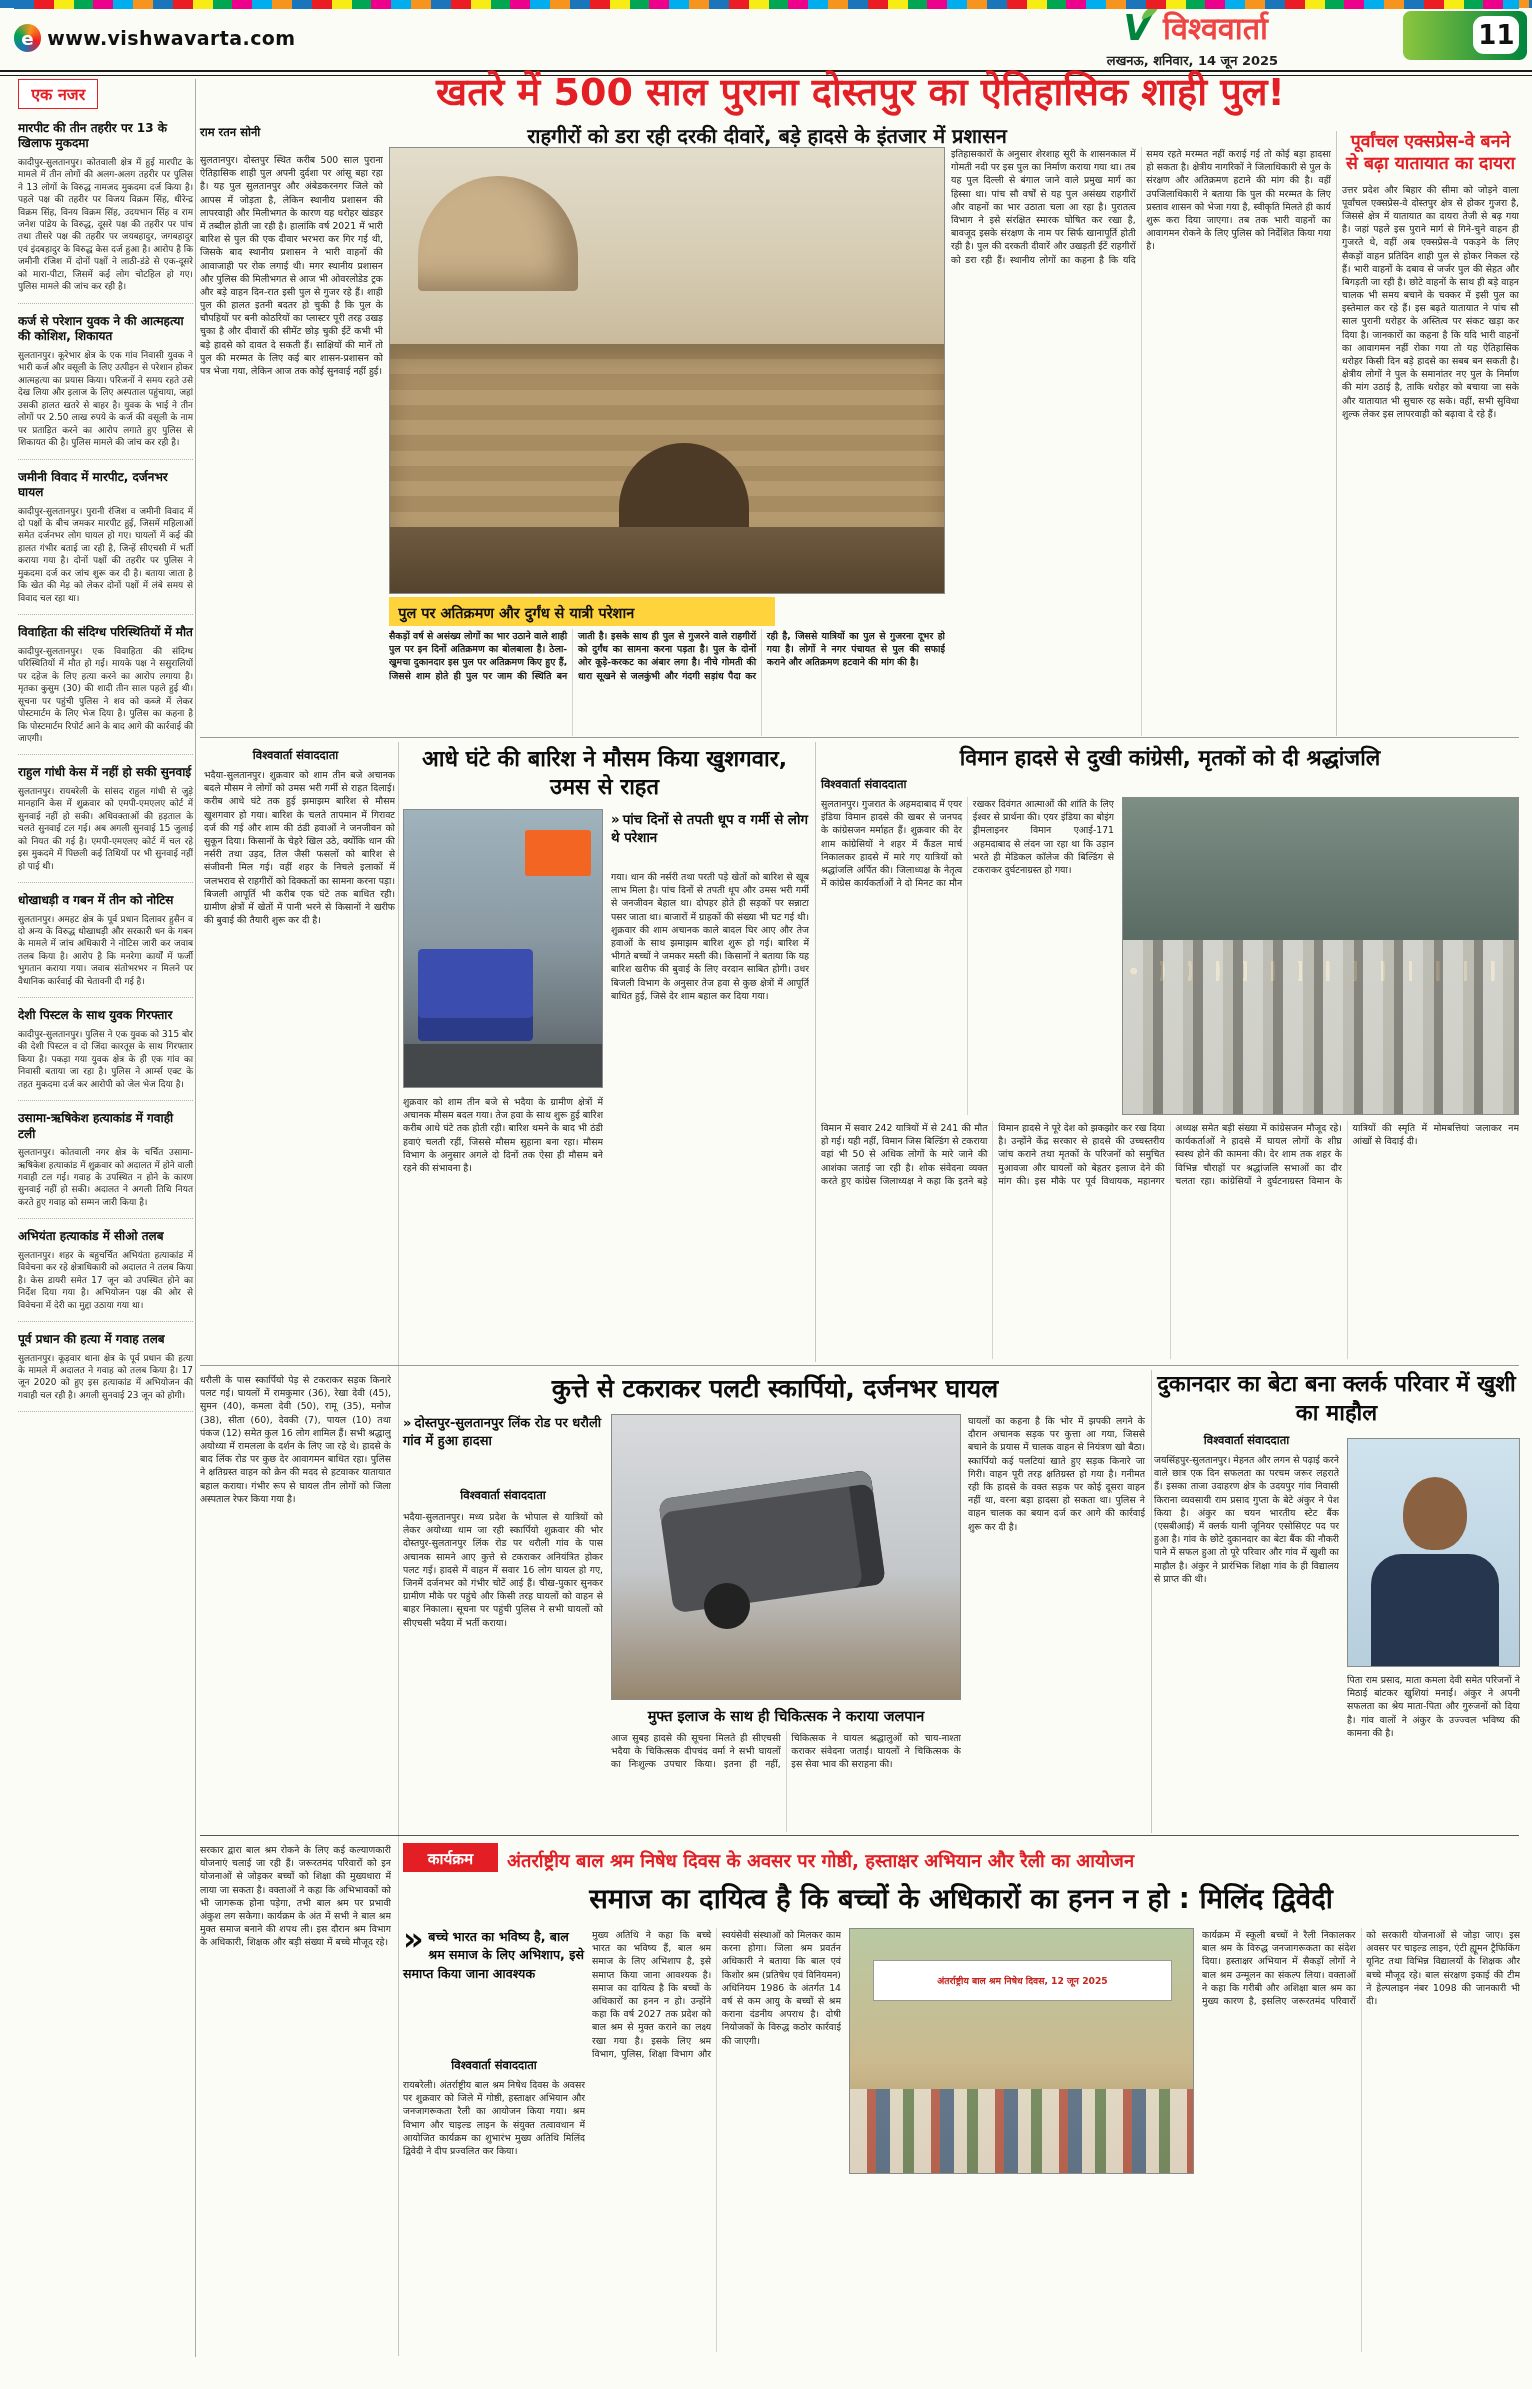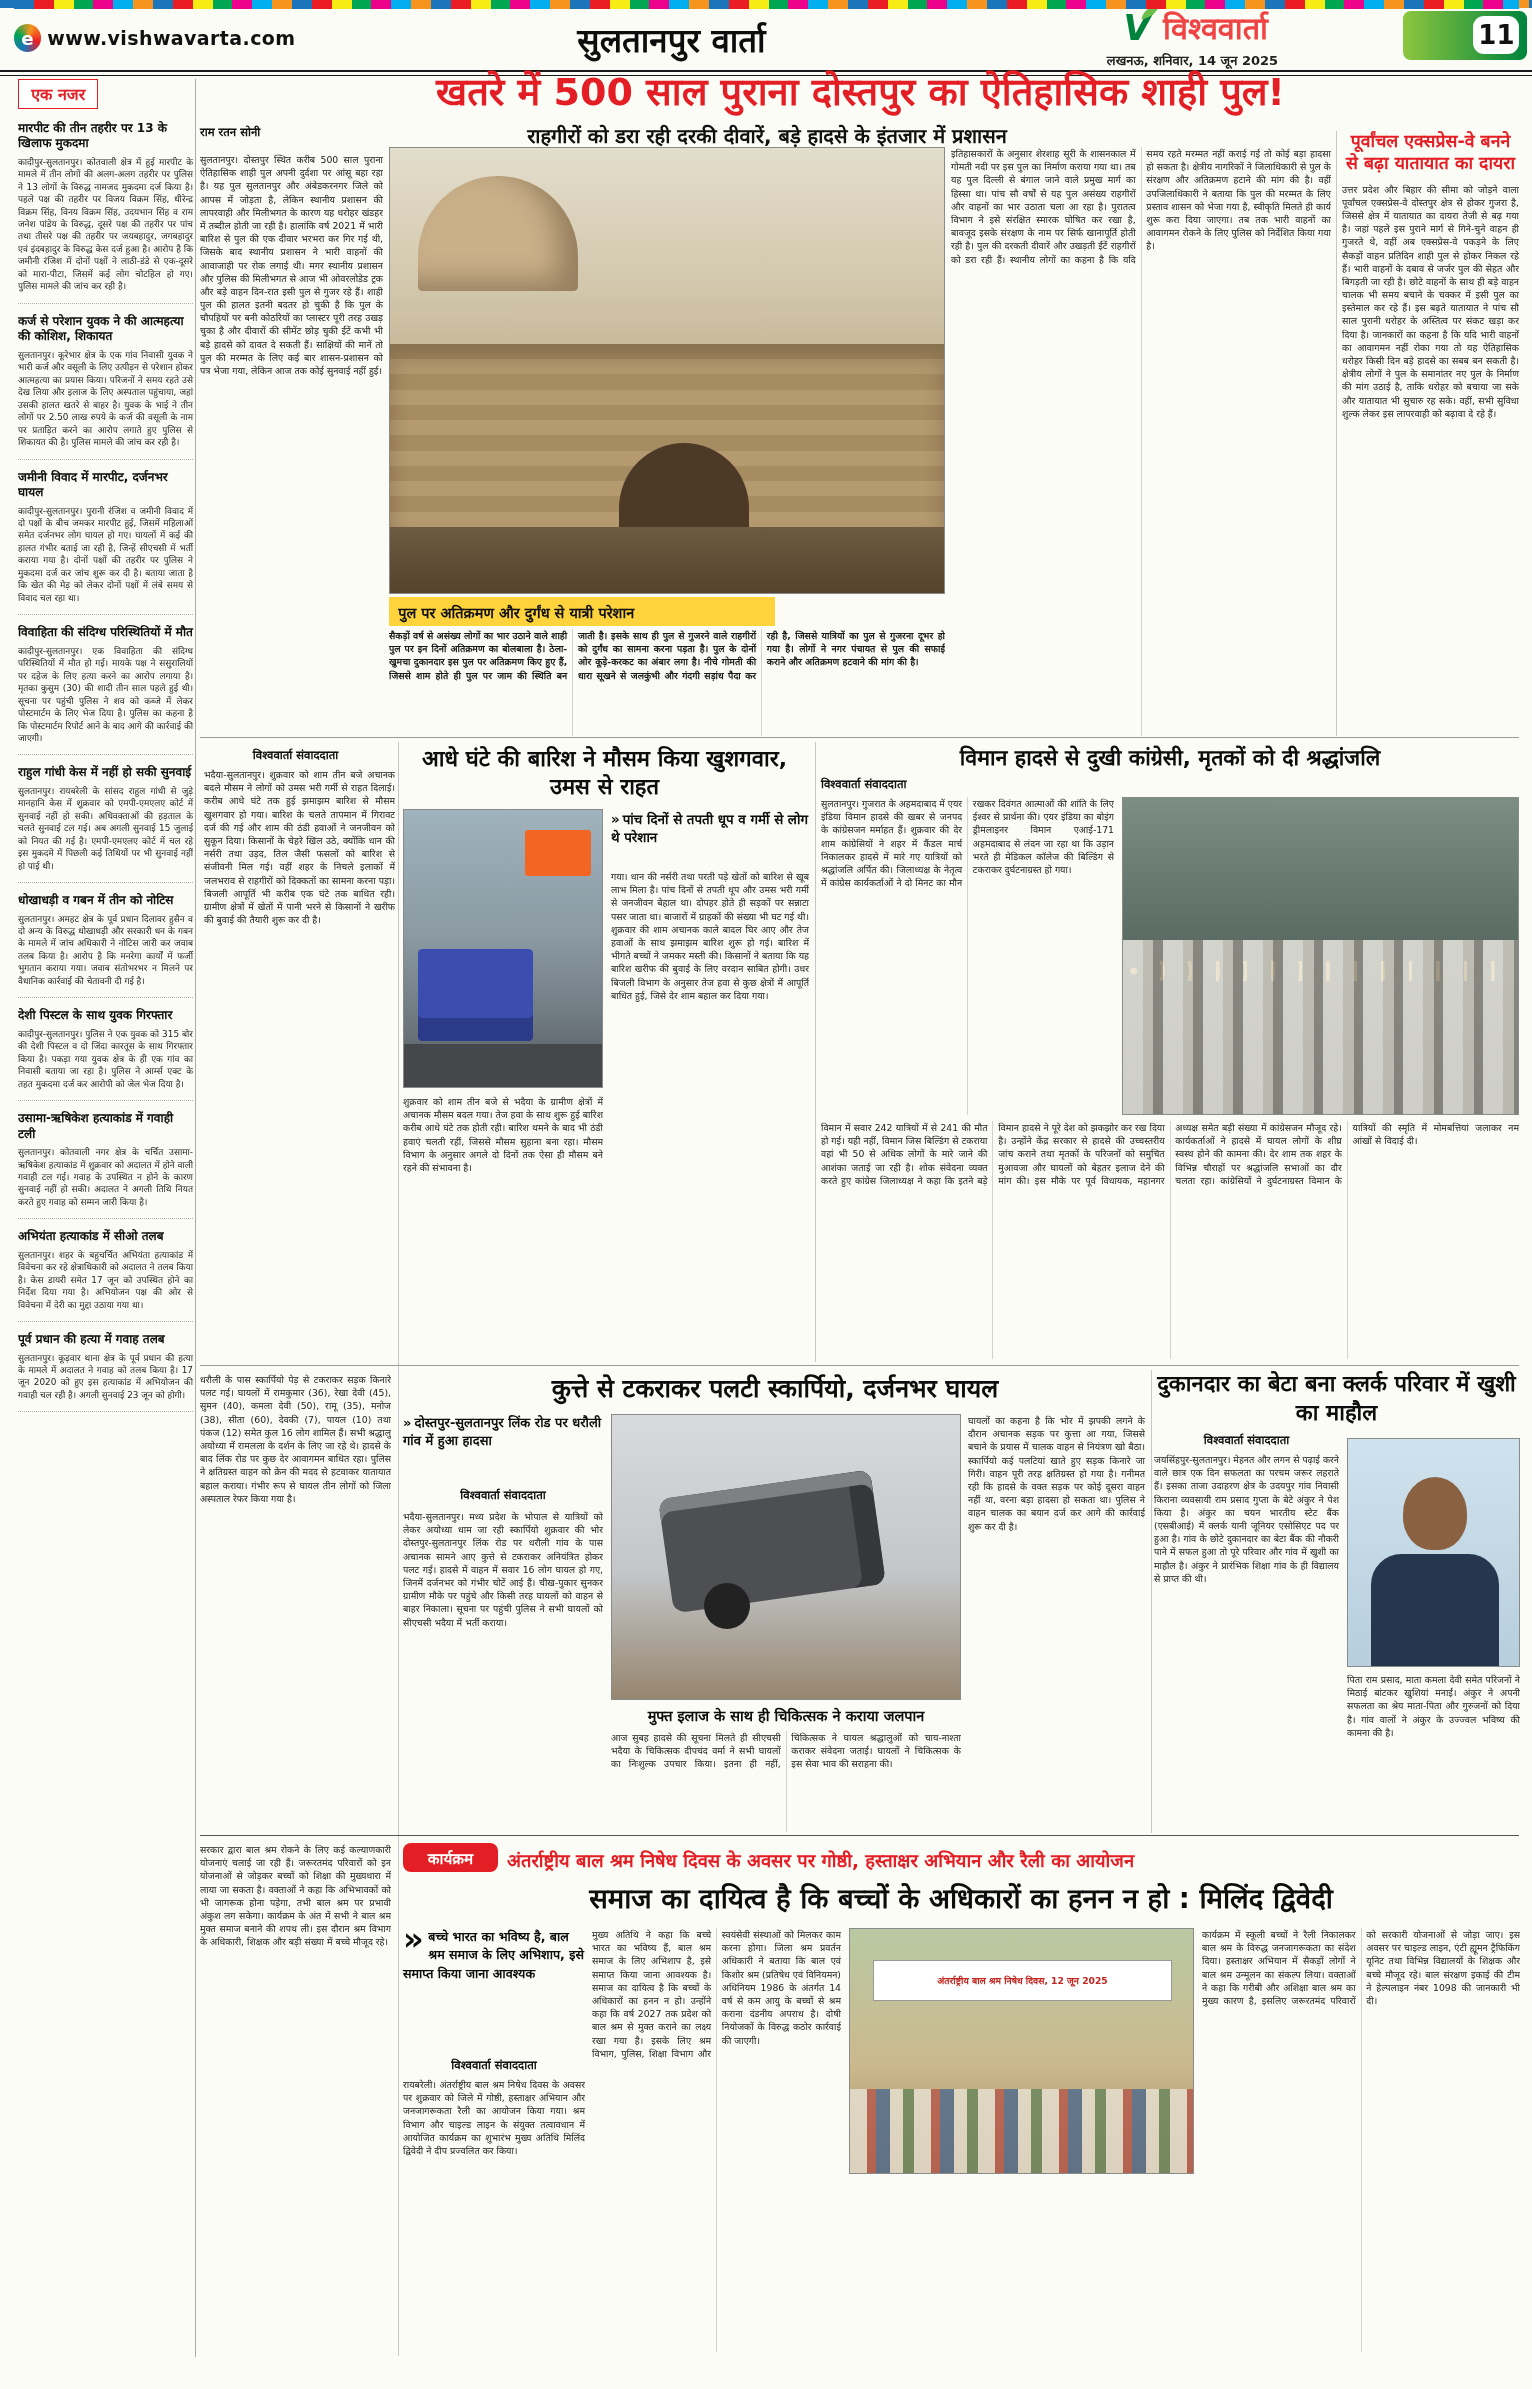--- a/index.html
+++ b/index.html
@@ -130,21 +130,21 @@
   .clerk-headline { position:absolute; left:1154px; top:1370px; width:365px; font-size:22px; line-height:1.3; font-weight:800; text-align:center; color:#0d0d0d; }
   .clerk-byline { position:absolute; left:1154px; top:1432px; width:185px; text-align:center; }
   .clerk-body { position:absolute; left:1154px; top:1453px; width:185px; height:379px; overflow:hidden; }
   .ph-portrait { left:1347px; top:1438px; width:173px; height:229px; background:linear-gradient(180deg,#cfe3ee 0%,#b7cedd 100%); }
   .ph-portrait .head { position:absolute; left:55px; top:38px; width:64px; height:73px; background:#8a6242; border-radius:50% 50% 45% 45%; }
   .ph-portrait .torso { position:absolute; left:23px; top:115px; width:128px; height:115px; background:#27364f; border-radius:30.5px 30.5px 0 0; }
   .clerk-below { position:absolute; left:1347px; top:1673px; width:173px; height:159px; overflow:hidden; }
 
   
   .prog-tag { position:absolute; left:403px; top:1843px; width:95px; height:29px; background:#e31e24; color:#fff;
-    font-size:15.3px; font-weight:800; display:flex; align-items:center; justify-content:center; border-radius:8px; }
+    font-size:15.3px; font-weight:800; display:flex; align-items:center; justify-content:center; border-radius:0; }
   .prog-strap { position:absolute; left:507px; top:1847px; width:1012px; font-size:18.3px; font-weight:800; color:#e31e24; }
   .prog-headline { position:absolute; left:403px; top:1879px; width:1116px; font-size:27.5px; font-weight:800; text-align:center; color:#0d0d0d; }
   .prog-left { position:absolute; left:200px; top:1843px; width:191px; height:510px; overflow:hidden; }
   .prog-quote { position:absolute; left:403px; top:1928px; width:182px; font-size:12.6px; line-height:1.45; font-weight:800; color:#0d0d0d; }
   .prog-quote .big { font-size:32px; line-height:23px; float:left; margin-right:4.6px; color:#0d0d0d; }
   .prog-byline { position:absolute; left:403px; top:2057px; width:182px; text-align:center; }
   .prog-a { position:absolute; left:403px; top:2078px; width:182px; height:275px; overflow:hidden; }
   .prog-b { position:absolute; left:592px; top:1928px; width:249px; height:424px; overflow:hidden; }
   .ph-rally { left:849px; top:1928px; width:345px; height:246px; background:linear-gradient(180deg,#b9c9a2 0%,#cbb98e 55%,#a98e63 100%); }
   .ph-rally .banner { position:absolute; left:23px; top:30.5px; width:299px; height:41px; background:#fff; border:0.8px solid #999;
@@ -158,21 +158,20 @@
 <body>
 
 <div class="page">
 
   <div class="strip top"></div>
 
   <div class="site">
     <span class="e-icon">e</span>
     <span class="site-url">www.vishwavarta.com</span>
   </div>
-  <div class="edition">सुलतानपुर वार्ता</div>
   <div class="brand-block">
     <div class="brand-line">
       <span class="v-logo">
         <span class="v-letter">V</span>
         <svg width="20" height="17" viewBox="0 0 26 22">
           <path d="M2 20 C4 8 14 2 25 1 C22 12 13 18 2 20 Z" fill="#6abf4b"></path>
         </svg>
       </span>
       <span class="brand-name">विश्ववार्ता</span>
     </div>

